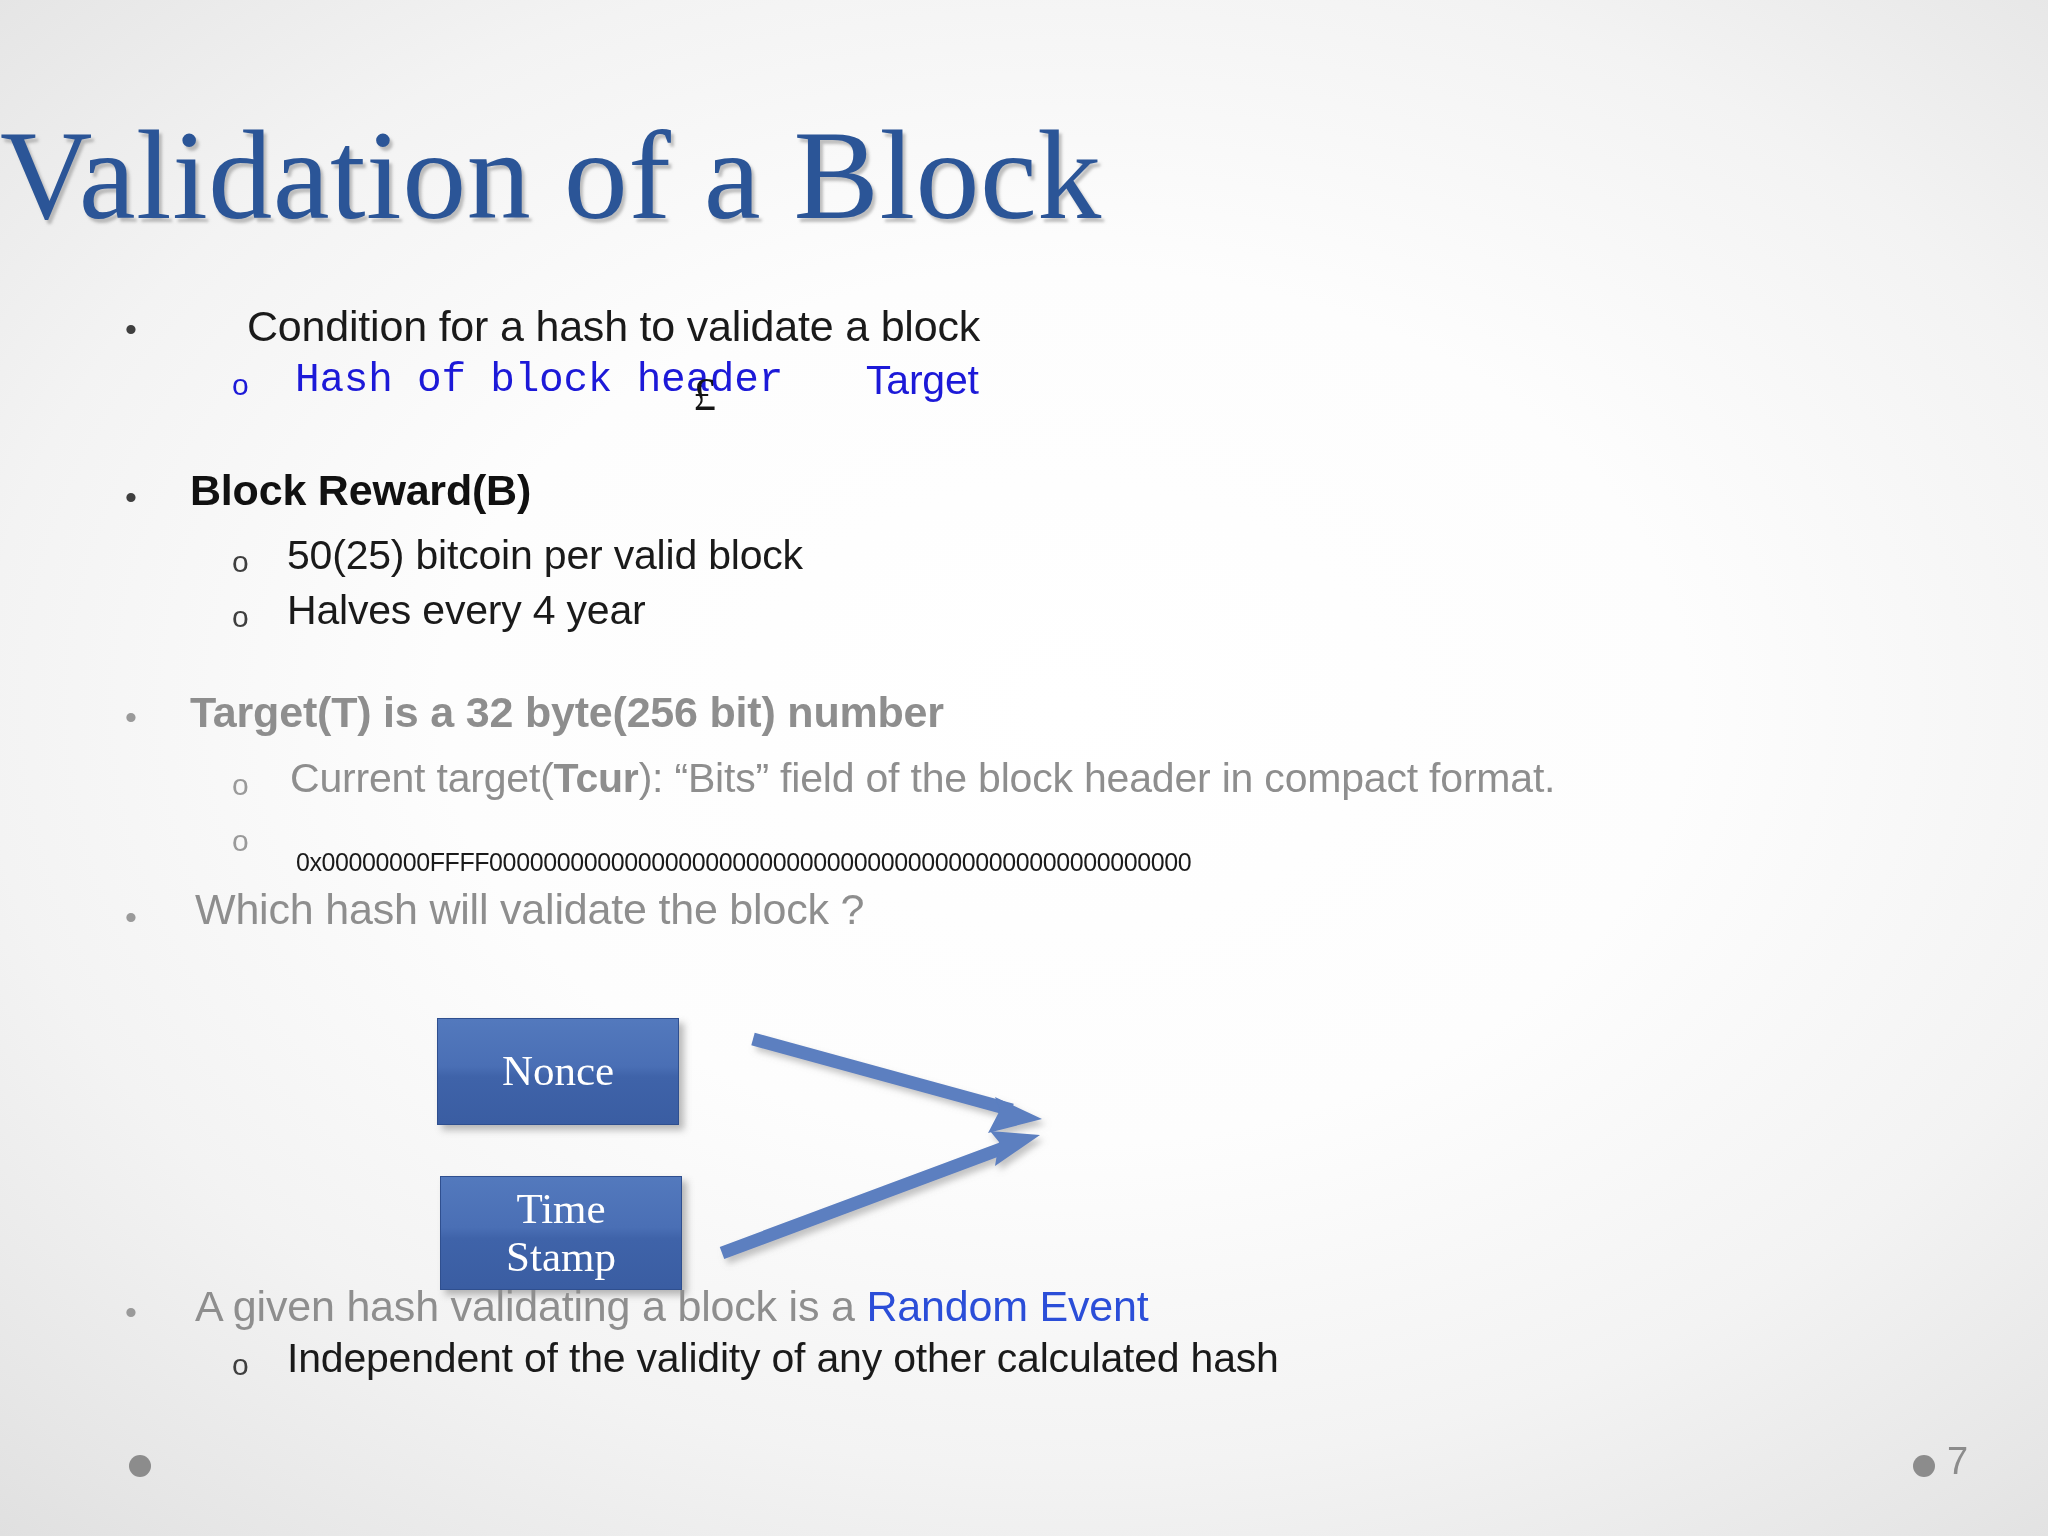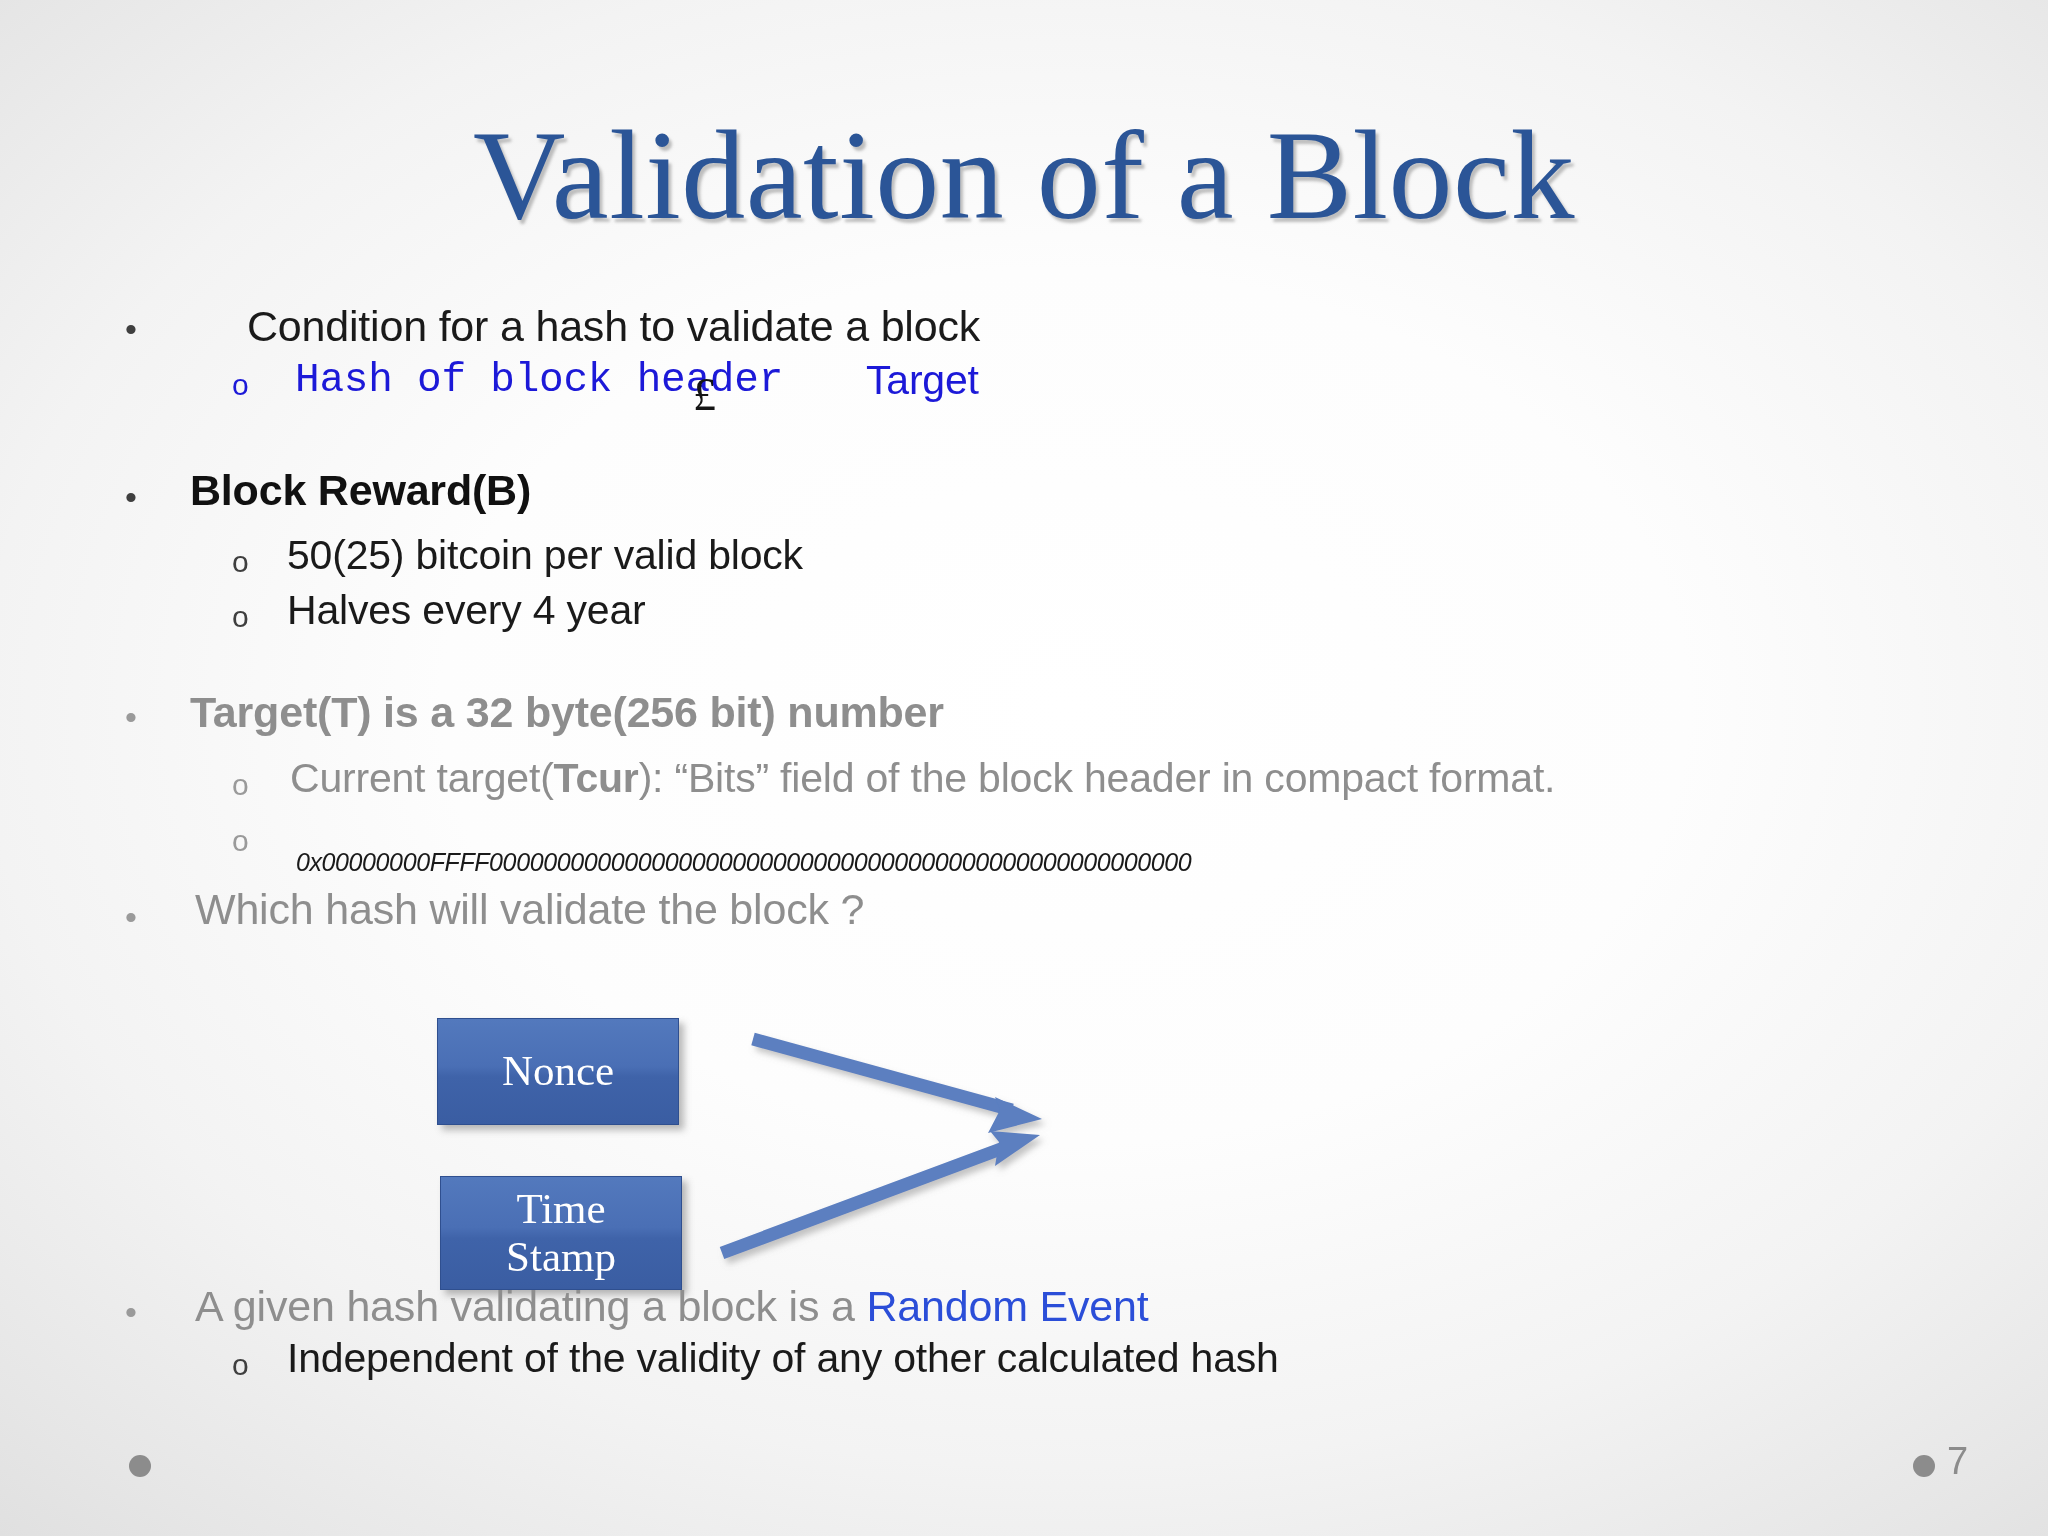--- a/index.html
+++ b/index.html
@@ -21,21 +21,20 @@
       radial-gradient(ellipse 80% 75% at 52% 46%, #ffffff 0%, #fdfdfd 38%, #f3f3f3 66%, #e6e6e6 88%, #dedede 100%);
     overflow: hidden;
   }
 
   
   #title {
     position: absolute;
     top: 108px;
     left: 0;
     width: 2048px;
-    text-align: center;
     font-family: "Liberation Serif", "DejaVu Serif", serif;
     font-size: 128px;
     line-height: 1.05;
     color: #2b5597;
     letter-spacing: 0.5px;
     text-shadow: 3px 4px 3px rgba(140,140,140,0.55);
     white-space: nowrap;
   }
 
   
@@ -69,21 +68,20 @@
   .l1.bold { font-weight: 700; color: #111111; }
   .l1.gray { color: #8e8e8e; }
   .l1.gray.bold { color: #8e8e8e; font-weight: 700; }
   .l2 { font-size: 41px; color: #1a1a1a; }
   .l2.gray { color: #8e8e8e; }
   .l2.blue { color: #1c19d8; }
   .hexline {
     font-size: 25px;
     color: #1a1a1a;
     letter-spacing: -0.4px;
-    font-style: italic;
   }
   b.inl { font-weight: 700; }
   span.blue-inl { color: #2b4ed8; }
 
   .leq {
     position: absolute;
     font-family: "Liberation Serif", serif;
     font-size: 46px;
     color: #141414;
   }

